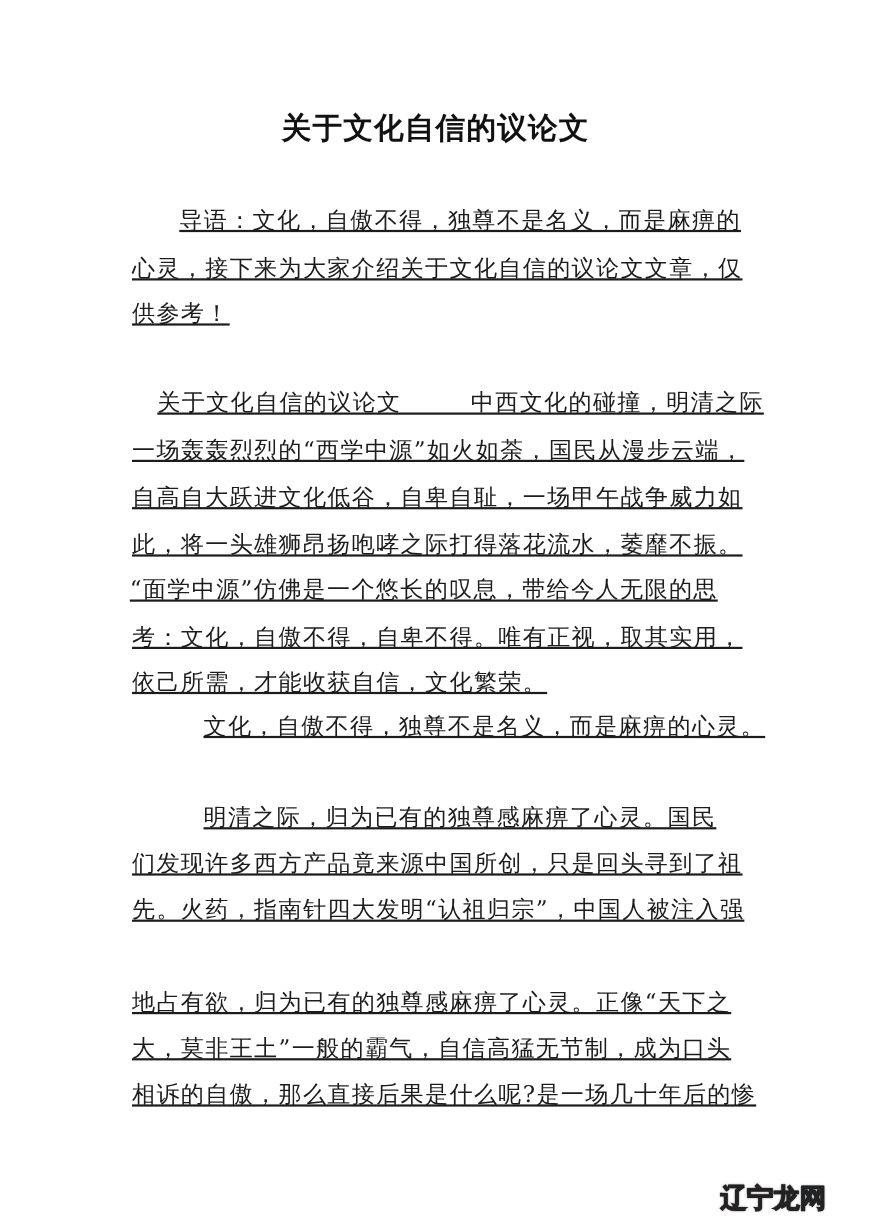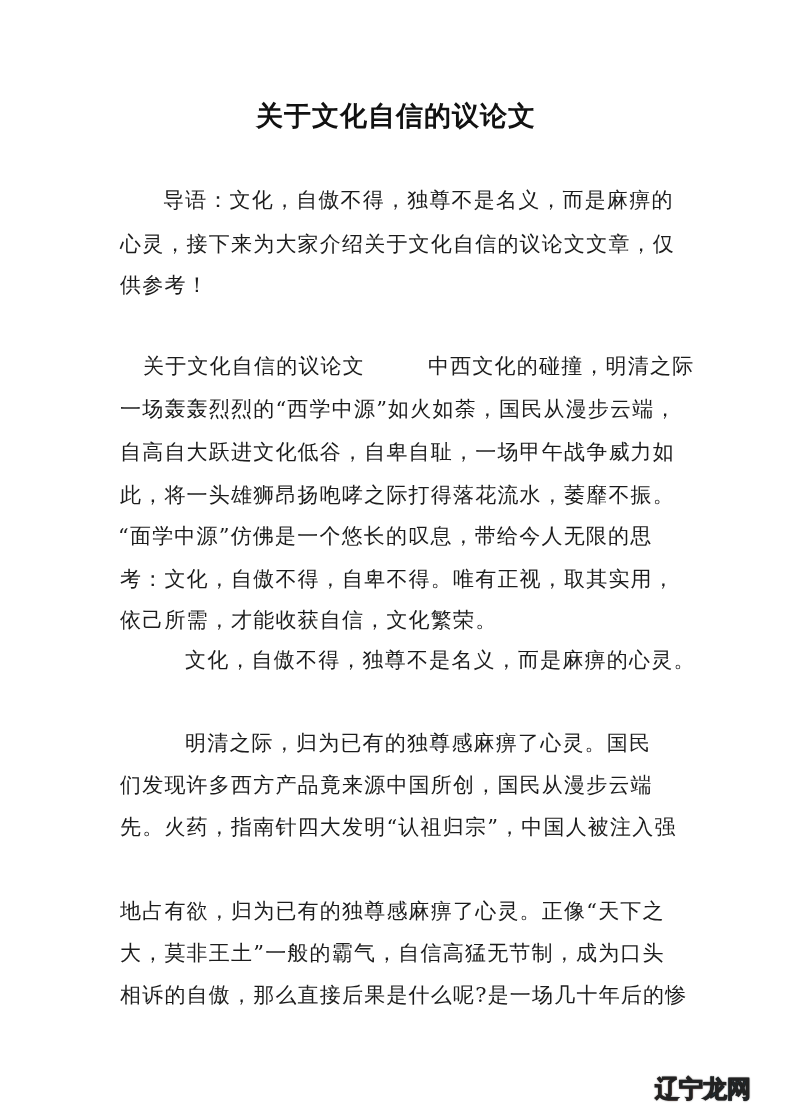--- a/index.html
+++ b/index.html
@@ -35,20 +35,21 @@
       color: #111;
     }
     .line {
       position: absolute;
       left: 120px;
       font-size: 21px;
       line-height: 24px;
       white-space: pre;
       color: #1c1c1c;
       letter-spacing: 1.2px;
+      text-decoration: underline;
     }
     .watermark {
       position: absolute;
       left: 655px;
       top: 1073px;
       font-family: "DejaVu Sans", "Liberation Sans", sans-serif;
       font-size: 24px;
       font-weight: bold;
       letter-spacing: 0px;
     }
@@ -77,21 +78,21 @@
   <div class="line" style="top:397px;">一场轰轰烈烈的“西学中源”如火如荼，国民从漫步云端，</div>
   <div class="line" style="top:440px;">自高自大跃进文化低谷，自卑自耻，一场甲午战争威力如</div>
   <div class="line" style="left:118px; top:524px;">“面学中源”仿佛是一个悠长的叹息，带给今人无限的思</div>
   <div class="line" style="top:483px;">此，将一头雄狮昂扬咆哮之际打得落花流水，萎靡不振。</div>
   <div class="line" style="top:567px;">考：文化，自傲不得，自卑不得。唯有正视，取其实用，</div>
   <div class="line" style="left:185px; top:648px;">文化，自傲不得，独尊不是名义，而是麻痹的心灵。</div>
 
   <div class="line" style="top:608px;">依己所需，才能收获自信，文化繁荣。</div>
 
   <div class="line" style="left:185px; top:731px;">明清之际，归为已有的独尊感麻痹了心灵。国民</div>
-  <div class="line" style="top:773px;">们发现许多西方产品竟来源中国所创，国民从漫步云端</div>
+  <div class="line" style="top:773px;">们发现许多西方产品竟来源中国所创，只是回头寻到了祖</div>
   <div class="line" style="top:815px;">先。火药，指南针四大发明“认祖归宗”，中国人被注入强</div>
   <div class="line" style="top:899px;">地占有欲，归为已有的独尊感麻痹了心灵。正像“天下之</div>
   <div class="line" style="top:941px;">大，莫非王土”一般的霸气，自信高猛无节制，成为口头</div>
   <div class="line" style="top:983px;">相诉的自傲，那么直接后果是什么呢?是一场几十年后的惨</div>
 
   <div class="watermark">
     <span class="wm-red">辽宁</span><span class="wm-white">龙网</span>
   </div>
 </div>
 

